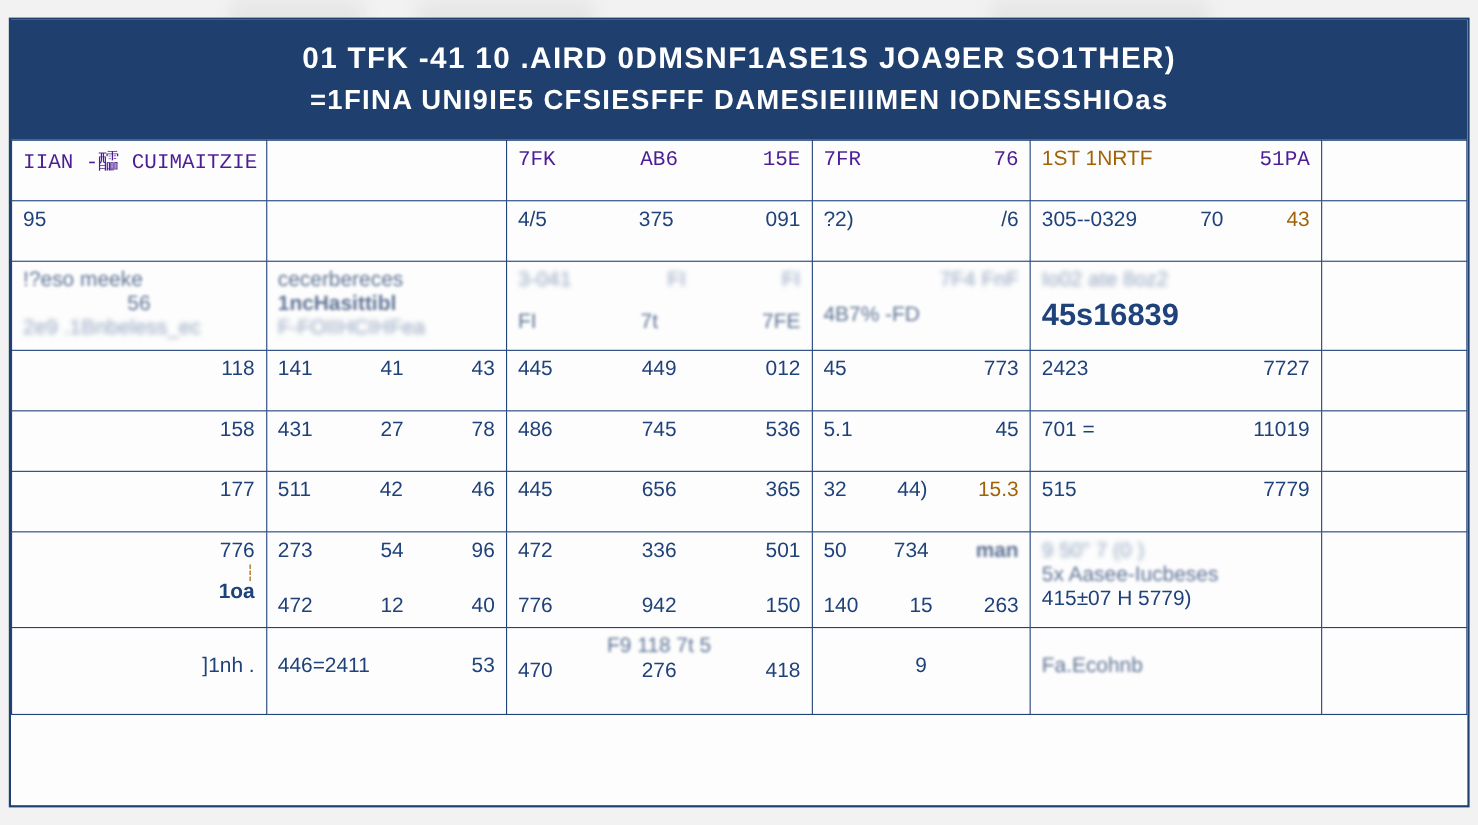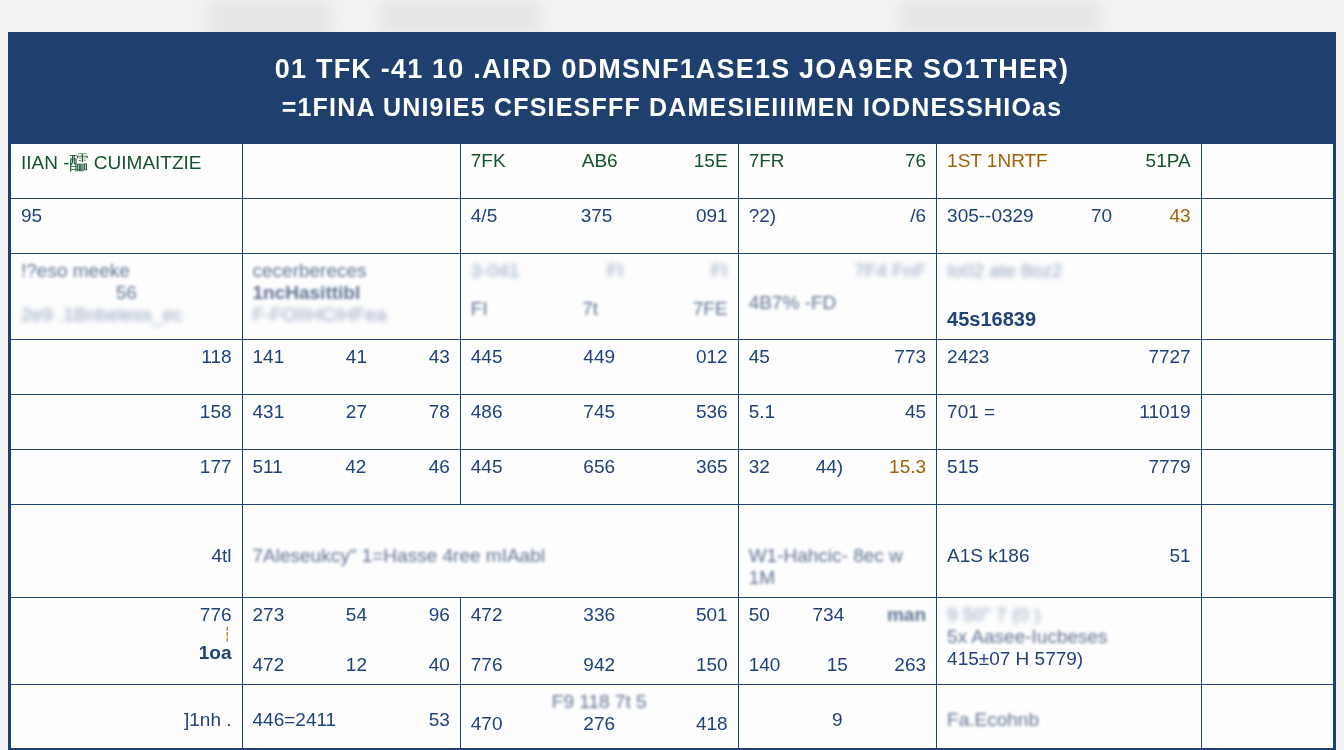--- a/index.html
+++ b/index.html
@@ -18,21 +18,21 @@
   
   .bg-smudge {
     position: absolute;
     background: #dcdcdf;
     filter: blur(8px);
     opacity: .55;
   }
   .table-card {
     position: absolute;
     left: 8px;
-    top: 32px;
+    top: 16px;
     width: 1328px;
     height: 718px;
     background: #fdfdfd;
     border: 2px solid #1f3f6e;
     box-sizing: border-box;
     overflow: hidden;
   }
   .title-band {
     background: #1f3f6e;
     color: #ffffff;
@@ -64,21 +64,21 @@
   td.nb-bot { border-bottom: none; }
   td.nb-left { border-left: none; }
   td.nb-right { border-right: none; }
   td.noborder { border: none; }
   .cellrow {
     display: flex;
     justify-content: space-between;
     gap: 0;
   }
   .c { white-space: nowrap; }
-  .dim { color: #14532d; }
+  .dim { color: #4c1d95; font-family: Liberation Mono, monospace; }
   .vdim { color: #a16207; }
   .bold { font-weight: bold; }
   .smudge-text {
     filter: blur(1.6px);
     color: #5f7495;
   }
   .smudge-text2 {
     filter: blur(2.4px);
     color: #93a5c0;
   }
@@ -191,21 +191,21 @@
             <span class="c">7t</span>
             <span class="c">7FE</span>
           </div>
         </td>
         <td class="tall">
           <div class="smudge-text2 right">7F4  FnF</div>
           <div class="smudge-text" style="margin-top:10px">4B7% -FD</div>
         </td>
         <td class="tall">
           <div class="smudge-text2">Io02 ate 8oz2</div>
-          <div class="bold" style="margin-top:26px;font-size:20px">45s16839</div>
+          <div class="bold" style="margin-top:4px;font-size:28px">45s16839</div>
         </td>
         <td class="nb-right tall"></td>
       </tr>
 
       <tr>
         <td class="nb-left right">
           <span class="c">118</span>
         </td>
         <td>
           <div class="cellrow">
@@ -296,38 +296,20 @@
         </td>
         <td>
           <div class="cellrow">
             <span class="c">515</span>
             <span class="c">7779</span>
           </div>
         </td>
         <td class="nb-right"></td>
       </tr>
 
-      <tr>
-        <td class="nb-left mid">
-          <div style="margin-top:34px" class="right"><span class="c">4tl</span></div>
-        </td>
-        <td class="mid" colspan="2">
-          <div class="smudge-text" style="margin-top:34px">7Aleseukcy" 1=Hasse 4ree  mIAabl</div>
-        </td>
-        <td class="mid">
-          <div class="smudge-text" style="margin-top:34px">W1-Hahcic- 8ec w 1M</div>
-        </td>
-        <td class="mid">
-          <div class="cellrow" style="margin-top:34px">
-            <span class="c">A1S k186</span>
-            <span class="c">51</span>
-          </div>
-        </td>
-        <td class="nb-right mid"></td>
-      </tr>
 
       <tr>
         <td class="nb-left tall right">
           <div>776</div>
           <div class="vdim" style="font-size:14px">┆</div>
           <div class="bold">1oa</div>
         </td>
         <td class="tall">
           <div class="cellrow">
             <span class="c">273</span>

